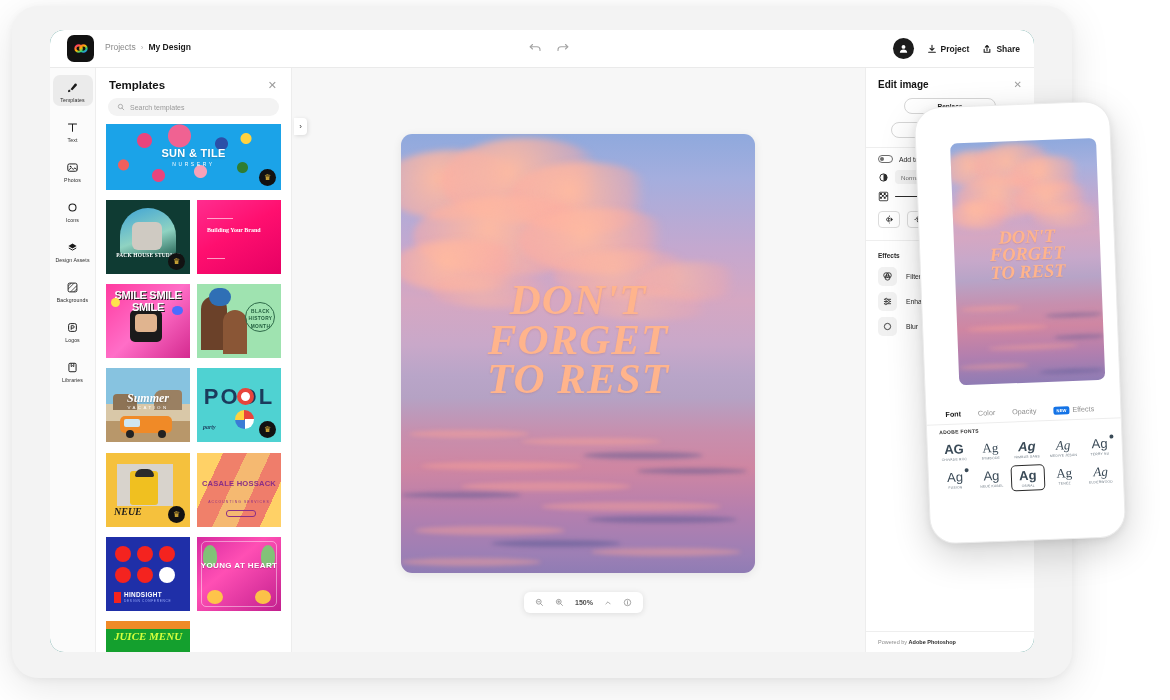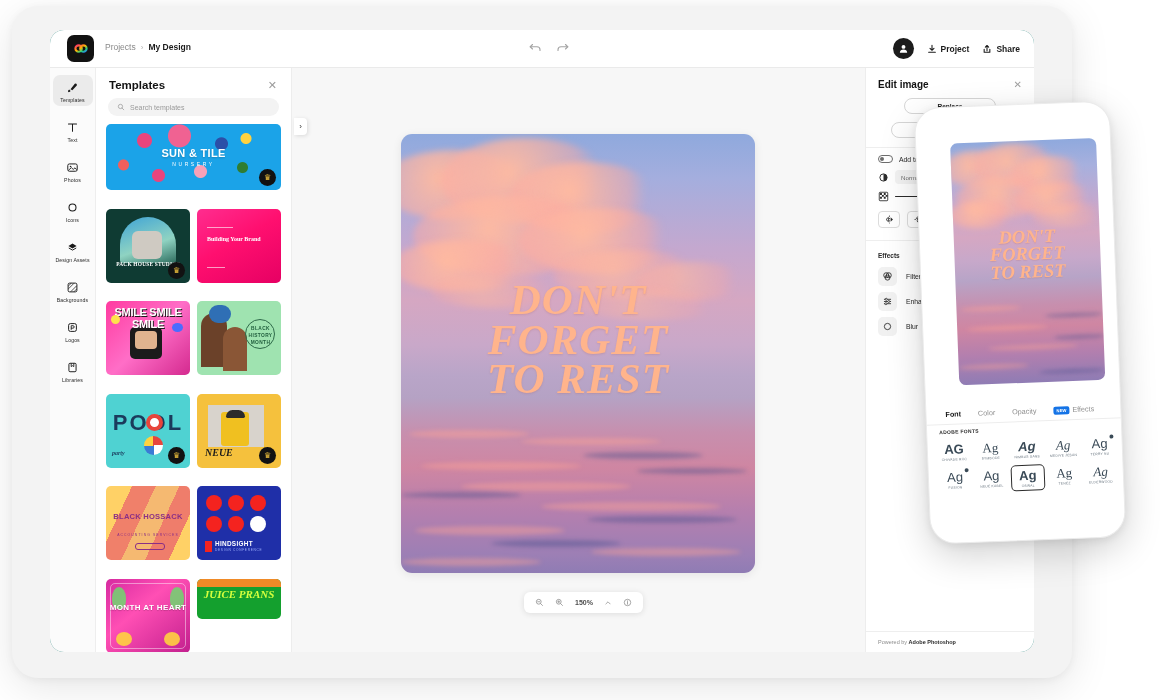--- a/index.html
+++ b/index.html
@@ -96,21 +96,21 @@
     height: 18px; border-radius: 10px; background: #f3f3f3;
     display: flex; align-items: center; gap: 5px; padding: 0 9px;
   }
   .search-ph { font-size: 7px; color: #9a9a9a; }
 
   .tpl-grid {
     padding: 0 10px; display: grid; grid-template-columns: 1fr 1fr;
     gap: 7px; height: 540px; overflow: hidden;
   }
   .tpl {
-    position: relative; border-radius: 5px; overflow: hidden;
+    position: relative; border-radius: 0; overflow: hidden;
     height: 74px; cursor: pointer;
   }
   .tpl.wide { grid-column: span 2; height: 66px; }
   .crown {
     position: absolute; right: 5px; bottom: 4px; width: 17px; height: 17px;
     border-radius: 50%; background: #121212;
     display: flex; align-items: center; justify-content: center;
     font-size: 8px; color: #f2c33d;
   }
   .tpl-txt {
@@ -498,20 +498,31 @@
 
           <div class="tpl" style="background:#9fe3b0;">
             <div style="position:absolute;left:4px;top:12px;width:26px;height:54px;border-radius:13px 13px 0 0;background:#6b4129;"></div>
             <div style="position:absolute;left:12px;top:4px;width:22px;height:18px;border-radius:10px;background:#2f6fb5;"></div>
             <div style="position:absolute;left:26px;top:26px;width:24px;height:44px;border-radius:12px 12px 0 0;background:#8a5636;"></div>
             <div style="position:absolute;right:6px;top:18px;width:30px;height:30px;border-radius:50%;border:1.2px solid #2f6b4a;"></div>
             <div class="tpl-txt" style="top:24px;left:46px;right:3px;text-align:center;color:#1f5c3c;font-size:4.8px;
                  line-height:1.5;letter-spacing:.4px;">BLACK HISTORY MONTH</div>
           </div>
 
+          <div class="tpl" style="background:linear-gradient(to bottom,#87c3e0 0 48%,#d9c8a8 48% 72%,#b8976a 72%);">
+            <div style="position:absolute;left:7px;top:26px;width:24px;height:16px;background:#8d7355;border-radius:4px 8px 0 0;"></div>
+            <div style="position:absolute;right:8px;top:22px;width:28px;height:20px;background:#9a8062;border-radius:8px 4px 0 0;"></div>
+            <div style="position:absolute;left:14px;top:48px;width:52px;height:17px;border-radius:5px;background:#f08a27;"></div>
+            <div style="position:absolute;left:18px;top:51px;width:16px;height:8px;border-radius:2px;background:#cfe6f2;"></div>
+            <div style="position:absolute;left:20px;top:62px;width:8px;height:8px;border-radius:50%;background:#222;"></div>
+            <div style="position:absolute;left:52px;top:62px;width:8px;height:8px;border-radius:50%;background:#222;"></div>
+            <div class="tpl-txt" style="top:24px;color:#fff;font-size:12px;font-family:'Liberation Serif',serif;
+                 font-style:italic;text-shadow:0 1px 2px rgba(0,0,0,.25);">Summer</div>
+            <div class="tpl-txt" style="top:38px;color:#fff;font-size:4.4px;letter-spacing:2.4px;font-weight:normal;">VACATION</div>
+          </div>
 
           <div class="tpl" style="background:#4fd2d2;">
             <div class="tpl-txt" style="top:18px;color:#1b3b5c;font-size:22px;letter-spacing:2px;line-height:1;">POOL</div>
             <div style="position:absolute;left:40px;top:20px;width:17px;height:17px;border-radius:50%;
                  background:#fff;border:4px solid #e8453c;"></div>
             <div style="position:absolute;left:38px;top:42px;width:19px;height:19px;border-radius:50%;
                  background:conic-gradient(#e8453c 0 25%,#fff 0 50%,#3a7bd5 0 75%,#ffd23f 0);"></div>
             <div class="tpl-txt" style="top:56px;left:6px;text-align:left;color:#1b3b5c;font-size:6px;
                  font-family:'Liberation Serif',serif;font-style:italic;">party</div>
             <div class="crown">♛</div>
@@ -520,21 +531,21 @@
           <div class="tpl" style="background:#f5c13d;">
             <div style="position:absolute;left:11px;top:11px;width:56px;height:42px;background:#d8d3cc;"></div>
             <div style="position:absolute;left:24px;top:18px;width:28px;height:34px;background:#f0c020;border-radius:3px;"></div>
             <div style="position:absolute;left:29px;top:16px;width:19px;height:8px;border-radius:9px 9px 2px 2px;background:#2b2b2b;"></div>
             <div class="tpl-txt" style="top:54px;left:8px;text-align:left;color:#1b1b1b;font-size:10px;
                  font-family:'Liberation Serif',serif;font-style:italic;">NEUE</div>
             <div class="crown">♛</div>
           </div>
 
           <div class="tpl" style="background:linear-gradient(115deg,#ffd166 0 22%,#f0806a 22% 42%,#f5b971 42% 62%,#ef7d6b 62% 82%,#ffd166 82%);">
-            <div class="tpl-txt" style="top:26px;color:#8a2f86;font-size:7.6px;line-height:1.25;letter-spacing:.2px;">BLACK HOSSACK</div>
+            <div class="tpl-txt" style="top:26px;color:#8a2f86;font-size:7.6px;line-height:1.25;letter-spacing:.2px;">CASALE HOSSACK</div>
             <div class="tpl-txt" style="top:48px;color:#8a2f86;font-size:3.4px;letter-spacing:1.1px;font-weight:normal;">ACCOUNTING SERVICES</div>
             <div style="position:absolute;left:29px;top:57px;width:30px;height:7px;border:.8px solid #8a2f86;border-radius:3px;"></div>
           </div>
 
           <div class="tpl" style="background:#1f2fa8;">
             <div style="position:absolute;left:9px;top:9px;width:16px;height:16px;border-radius:50%;background:#f4231f;"></div>
             <div style="position:absolute;left:31px;top:9px;width:16px;height:16px;border-radius:50%;background:#f4231f;"></div>
             <div style="position:absolute;left:53px;top:9px;width:16px;height:16px;border-radius:50%;background:#f4231f;"></div>
             <div style="position:absolute;left:9px;top:30px;width:16px;height:16px;border-radius:50%;background:#f4231f;"></div>
             <div style="position:absolute;left:31px;top:30px;width:16px;height:16px;border-radius:50%;background:#f4231f;"></div>
@@ -544,28 +555,28 @@
             <div style="position:absolute;left:8px;top:55px;width:7px;height:11px;background:#f4231f;"></div>
           </div>
 
           <div class="tpl" style="background:linear-gradient(140deg,#d62aa0,#ff4fb4 40%,#c21f8e);">
             <div style="position:absolute;inset:4px;border:1.2px solid rgba(255,255,255,.45);border-radius:5px;"></div>
             <div style="position:absolute;left:6px;top:8px;width:14px;height:22px;border-radius:50% 50% 40% 40%;background:#6fd86f;opacity:.85;"></div>
             <div style="position:absolute;right:6px;top:8px;width:14px;height:22px;border-radius:50% 50% 40% 40%;background:#6fd86f;opacity:.85;"></div>
             <div style="position:absolute;left:10px;bottom:7px;width:16px;height:14px;border-radius:50%;background:#ffd23f;opacity:.9;"></div>
             <div style="position:absolute;right:10px;bottom:7px;width:16px;height:14px;border-radius:50%;background:#ffd23f;opacity:.9;"></div>
             <div class="tpl-txt" style="top:24px;color:#fff;font-size:8px;line-height:1.3;letter-spacing:.4px;
-                 text-shadow:0 1px 1px rgba(0,0,0,.2);">MONTH AT HEART</div>
+                 text-shadow:0 1px 1px rgba(0,0,0,.2);">YOUNG AT HEART</div>
           </div>
 
 
           <div class="tpl" style="background:#14a02e;height:40px;">
             <div style="position:absolute;left:0;top:0;width:100%;height:8px;background:#f08a27;"></div>
             <div class="tpl-txt" style="top:10px;color:#d6ff3d;font-size:11px;line-height:1.05;
-                 font-family:'Liberation Serif',serif;font-style:italic;">JUICE PRANS</div>
+                 font-family:'Liberation Serif',serif;font-style:italic;">JUICE MENU</div>
           </div>
         </div>
       </div>
 
       <div class="canvas-area">
         <div class="panel-expander">›</div>
 
         <div class="artboard">
 
           <div class="cloud" style="left:-22px;top:16px;width:150px;height:70px;"></div>

